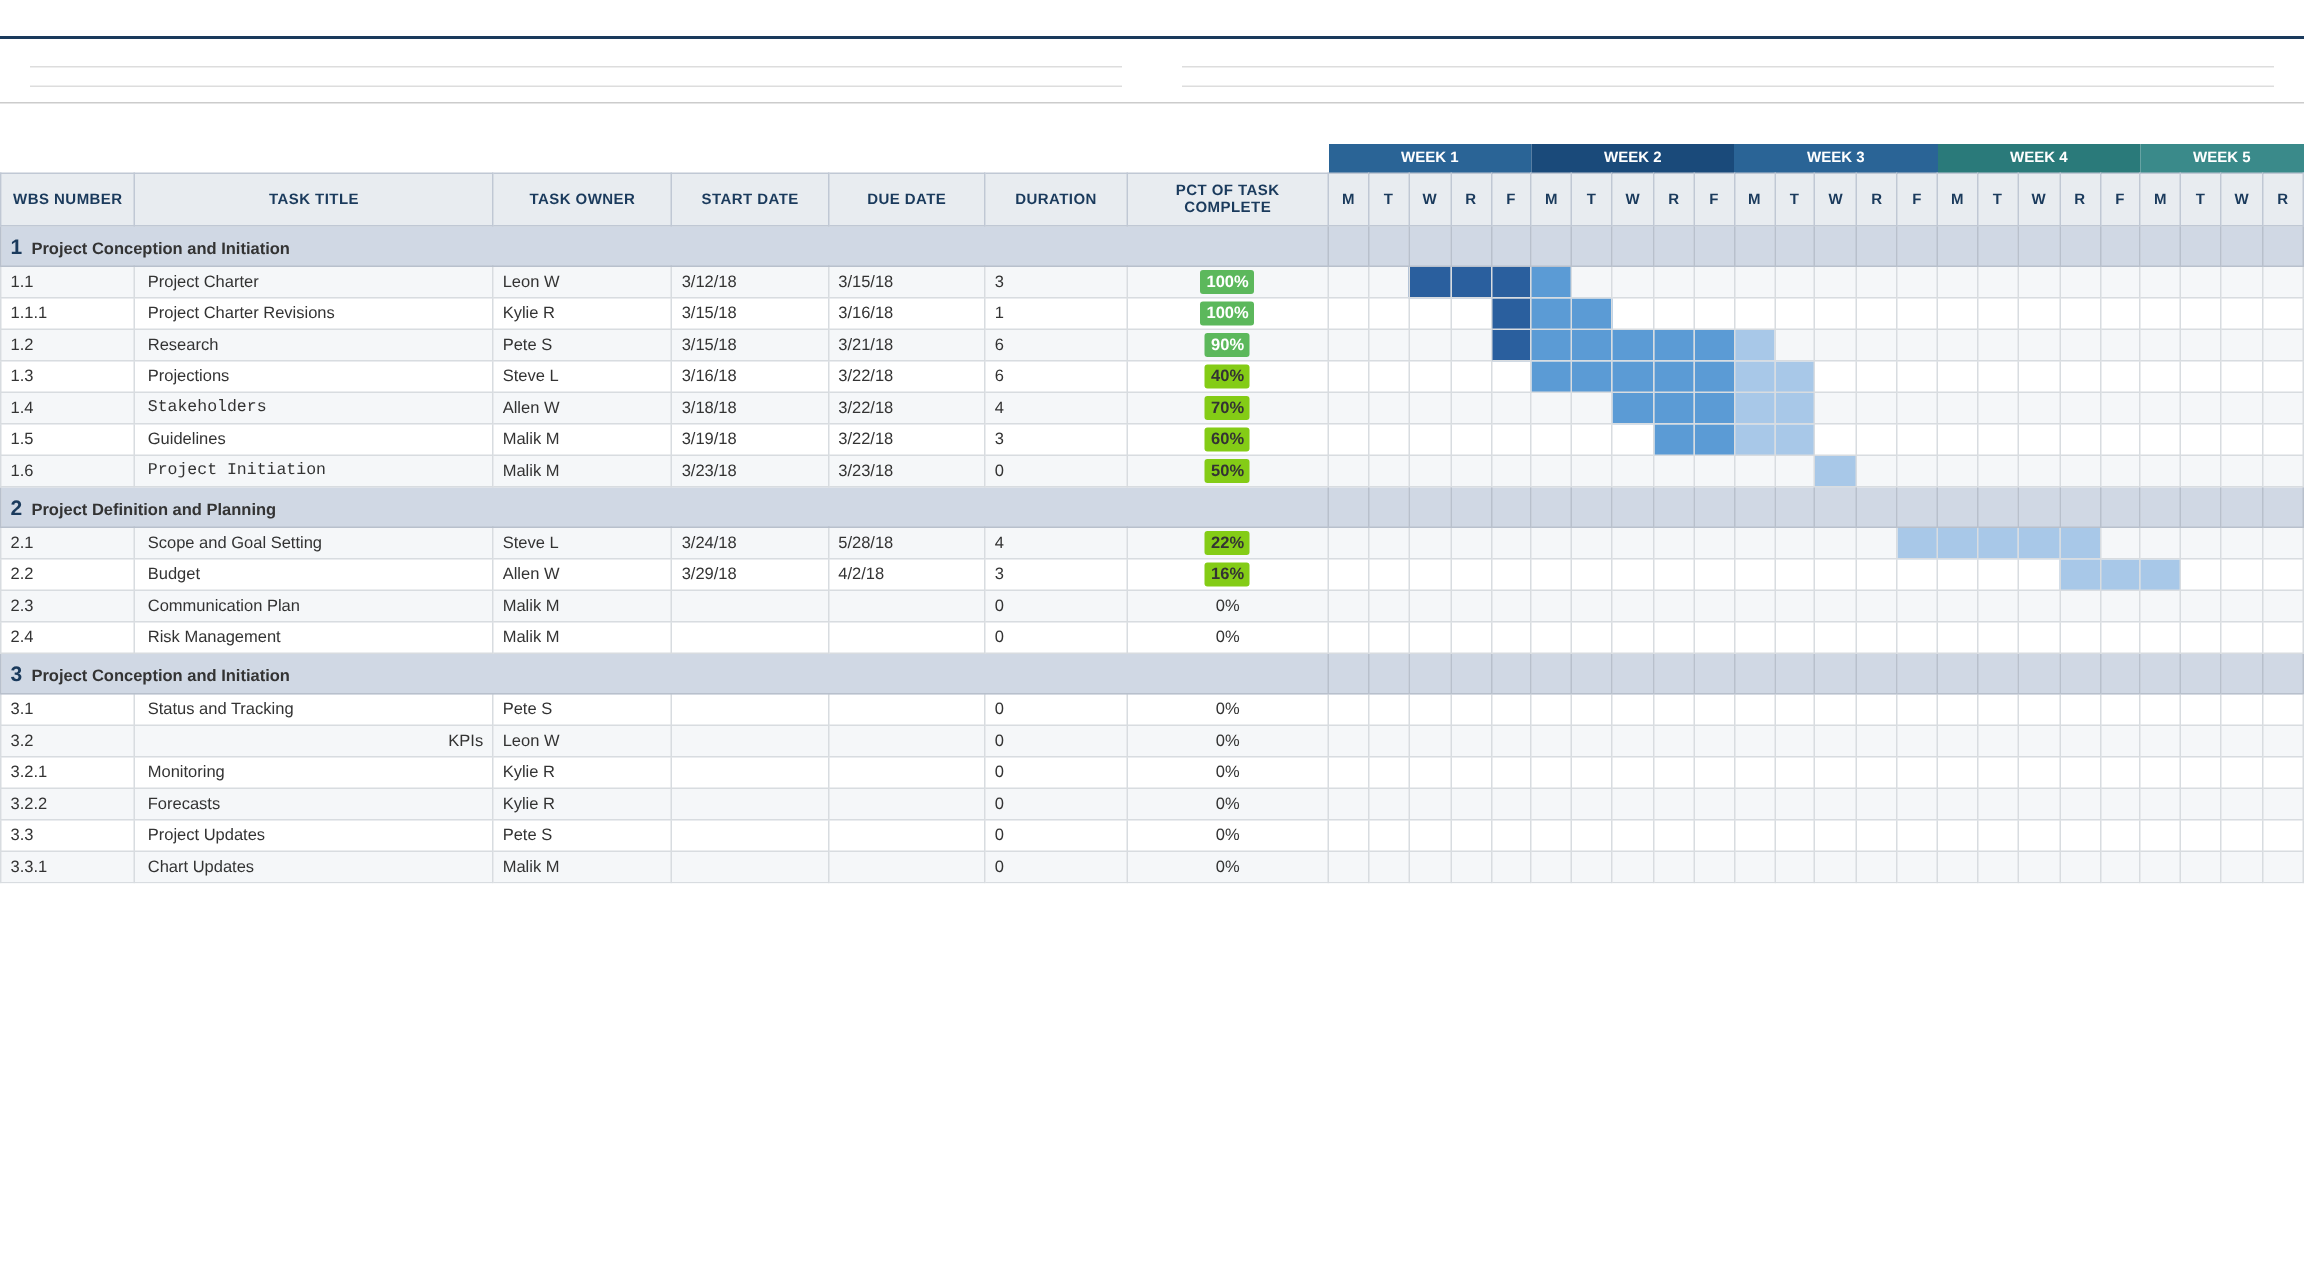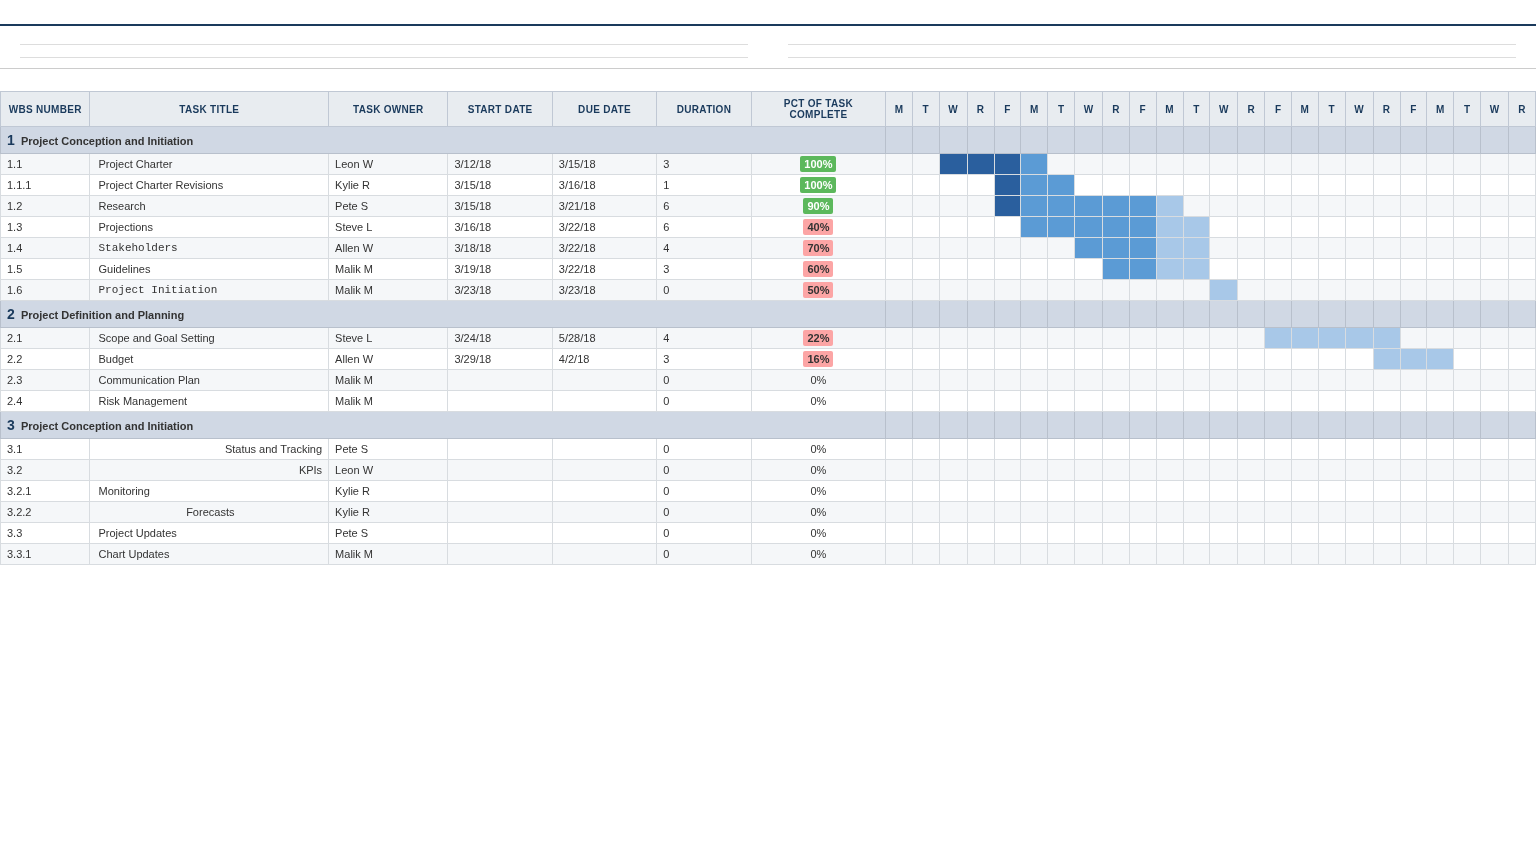--- a/index.html
+++ b/index.html
@@ -15,21 +15,21 @@
     .info-row { display: flex; align-items: center; gap: 10px; padding: 4px 0; border-bottom: 1px solid #ddd; }
     .info-label { font-weight: 700; font-size: 11px; min-width: 130px; }
     .info-value { font-size: 11px; color: #555; }
 
     .main-table-wrapper { padding: 10px 0 0 0; overflow-x: auto; }
     table { width: 100%; border-collapse: collapse; font-size: 11px; }
 
     
     .phase-header-row th { background: #fff; border: none; padding: 0; }
     .phase-cell-empty { background: #fff; }
-    .phase-one { background: #1a4a7a; color: #fff; text-align: center; font-weight: 400; font-size: 11px; padding: 5px 0; border: 1px solid #fff; }
+    .phase-one { background: #1a4a7a; color: #fff; text-align: center; font-weight: 400; font-size: 15px; padding: 5px 0; border: 1px solid #fff; }
     .phase-two { background: #2a7a7a; color: #fff; text-align: center; font-weight: 700; font-size: 11px; padding: 5px 0; border: 1px solid #fff; }
 
     
     .week-header-row th { padding: 4px 2px; text-align: center; font-weight: 700; font-size: 10px; }
     .week-cell { background: #2a6496; color: #fff; }
     .week-cell-2 { background: #1a4a7a; color: #fff; }
     .week-cell-3 { background: #2a6496; color: #fff; }
     .week-cell-4 { background: #2a7a7a; color: #fff; }
     .week-cell-5 { background: #3a8a8a; color: #fff; }
 
@@ -48,21 +48,21 @@
     .owner-col { width: 80px; }
     .start-col { width: 70px; }
     .due-col { width: 70px; }
     .dur-col { width: 60px; }
     .pct-col { width: 90px; text-align: center; }
 
     .day-col { width: 18px; text-align: center; border: 1px solid #d0d4d8; }
 
     .pct-cell { text-align: center; }
     .pct-green { background: #5cb85c; color: #fff; font-weight: 700; text-align: center; padding: 2px 4px; border-radius: 2px; }
-    .pct-light { background: #fca5a5; color: #333; font-weight: 600; text-align: left; padding: 2px 4px; border-radius: 2px; }
+    .pct-light { background: #84cc16; color: #333; font-weight: 600; text-align: left; padding: 2px 4px; border-radius: 2px; }
 
     .section-number { font-size: 14px; font-weight: 700; color: #1a3a5c; }
   </style>
 </head>
 <body>
 
 <div class="header-area">
   <div class="title"></div>
   <div class="smartsheet-tip">
     <span class="tip-link"></span>
@@ -89,20 +89,28 @@
   </div>
 </div>
 
 <div class="main-table-wrapper">
   <table id="gantt-table">
     <thead id="table-head">
         <tr class="phase-header-row">
           <th colspan="7" class="phase-cell-empty"></th>
           <th colspan="15" class="phase-one">PHASE ONE</th>
           <th colspan="9" class="phase-two">PHASE TW...</th>
+        </tr>
+        <tr class="week-header-row">
+          <th colspan="7"></th>
+          <th colspan="5" class="week-cell">WEEK 1</th>
+          <th colspan="5" class="week-cell-2">WEEK 2</th>
+          <th colspan="5" class="week-cell-3">WEEK 3</th>
+          <th colspan="5" class="week-cell-4">WEEK 4</th>
+          <th colspan="4" class="week-cell-5">WEEK 5</th>
         </tr>
         <tr class="col-header-row">
           <th class="wbs-col">WBS NUMBER</th>
           <th class="task-col">TASK TITLE</th>
           <th class="owner-col">TASK OWNER</th>
           <th class="start-col">START DATE</th>
           <th class="due-col">DUE DATE</th>
           <th class="dur-col">DURATION</th>
           <th class="pct-col">PCT OF TASK COMPLETE</th>
           <th class="day-col">M</th>
@@ -571,21 +579,21 @@
           <td class="day-col"></td>
           <td class="day-col"></td>
           <td class="day-col"></td>
           <td class="day-col"></td>
           <td class="day-col"></td>
           <td class="day-col"></td>
           <td class="day-col"></td>
         </tr>
         <tr class="data-row">
           <td>3.1</td>
-          <td style="padding-left: 8px; text-align: right;">Status and Tracking</td>
+          <td style="padding-left: 8px;">Status and Tracking</td>
           <td>Pete S</td>
           <td></td>
           <td></td>
           <td>0</td>
           <td class="pct-cell">0%</td>
           <td class="day-col"></td>
           <td class="day-col"></td>
           <td class="day-col"></td>
           <td class="day-col"></td>
           <td class="day-col"></td>
@@ -670,21 +678,21 @@
           <td class="day-col"></td>
           <td class="day-col"></td>
           <td class="day-col"></td>
           <td class="day-col"></td>
           <td class="day-col"></td>
           <td class="day-col"></td>
           <td class="day-col"></td>
         </tr>
         <tr class="data-row">
           <td>3.2.2</td>
-          <td style="padding-left: 8px; text-align: center;">Forecasts</td>
+          <td style="padding-left: 8px;">Forecasts</td>
           <td>Kylie R</td>
           <td></td>
           <td></td>
           <td>0</td>
           <td class="pct-cell">0%</td>
           <td class="day-col"></td>
           <td class="day-col"></td>
           <td class="day-col"></td>
           <td class="day-col"></td>
           <td class="day-col"></td>

